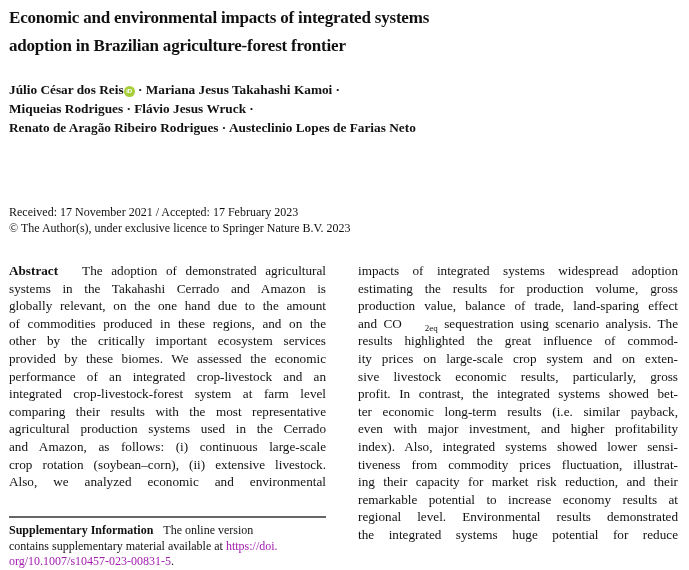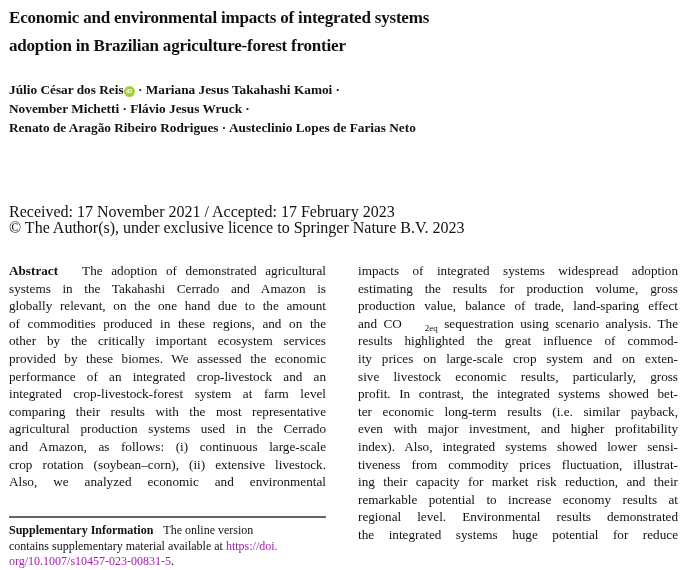--- a/index.html
+++ b/index.html
@@ -1,21 +1,21 @@
 <!DOCTYPE html>
 <html><head>
 <meta charset="utf-8">
 <style>
   html, body { margin:0; padding:0; background:#ffffff; }
   body { width:689px; height:570px; overflow:hidden; position:relative; font-family:"Liberation Serif", serif; color:#111; }
   .title { position:absolute; left:9px; top:4px; width:670px; font-weight:bold; font-size:17px; line-height:28px; letter-spacing:-0.2px; margin:0; }
   .authors { position:absolute; left:9px; top:80px; width:670px; font-weight:bold; font-size:13.3px; line-height:19px; }
   .authors .line { white-space:nowrap; }
   .orcid { display:inline-block; width:11px; height:11px; border-radius:50%; background:#a6ce39; color:#fff; font-family:"Liberation Sans", sans-serif; font-size:6px; line-height:11px; text-align:center; vertical-align:1px; font-weight:bold; }
-  .dates { position:absolute; left:9px; top:204px; font-size:16px; line-height:16px; }
+  .dates { position:absolute; left:9px; top:204px; font-size:12px; line-height:16px; }
   .col { position:absolute; top:262px; font-size:13.2px; line-height:17.6px; text-align:justify; }
   .col-left { left:9px; width:317px; }
   .col-right { left:358px; width:320px; }
   .col p { margin:0; text-align:justify; text-align-last:justify; }
   .abs-label { font-weight:bold; margin-right:24px; }
   .rule { position:absolute; left:9px; top:516px; width:317px; height:2px; background:#666; }
   .supp { position:absolute; left:9px; top:523px; width:317px; font-size:12px; line-height:15.6px; }
   .supp b { margin-right:10px; }
   .link { color:#a21caf; text-decoration:none; }
   sub { font-size:9px; line-height:0;margin-left:23px; }
@@ -25,21 +25,21 @@
 
 <h1 class="title">
   <div>Economic and environmental impacts of integrated systems</div>
   <div>adoption in Brazilian agriculture-forest frontier</div>
 </h1>
 
 <div class="authors">
   <div class="line">
     <span>Júlio César dos Reis</span><span class="orcid">iD</span><span> · Mariana Jesus Takahashi Kamoi ·</span>
   </div>
-  <div class="line">November Michetti · Flávio Jesus Wruck ·</div>
+  <div class="line">Miqueias Rodrigues · Flávio Jesus Wruck ·</div>
   <div class="line">Renato de Aragão Ribeiro Rodrigues · Austeclinio Lopes de Farias Neto</div>
 </div>
 
 <div class="dates">
   <div>Received: 17 November 2021 / Accepted: 17 February 2023</div>
   <div>© The Author(s), under exclusive licence to Springer Nature B.V. 2023</div>
 </div>
 
 <div class="col col-left">
   <p><span class="abs-label">Abstract</span><span>The adoption of demonstrated agricultural</span></p>

